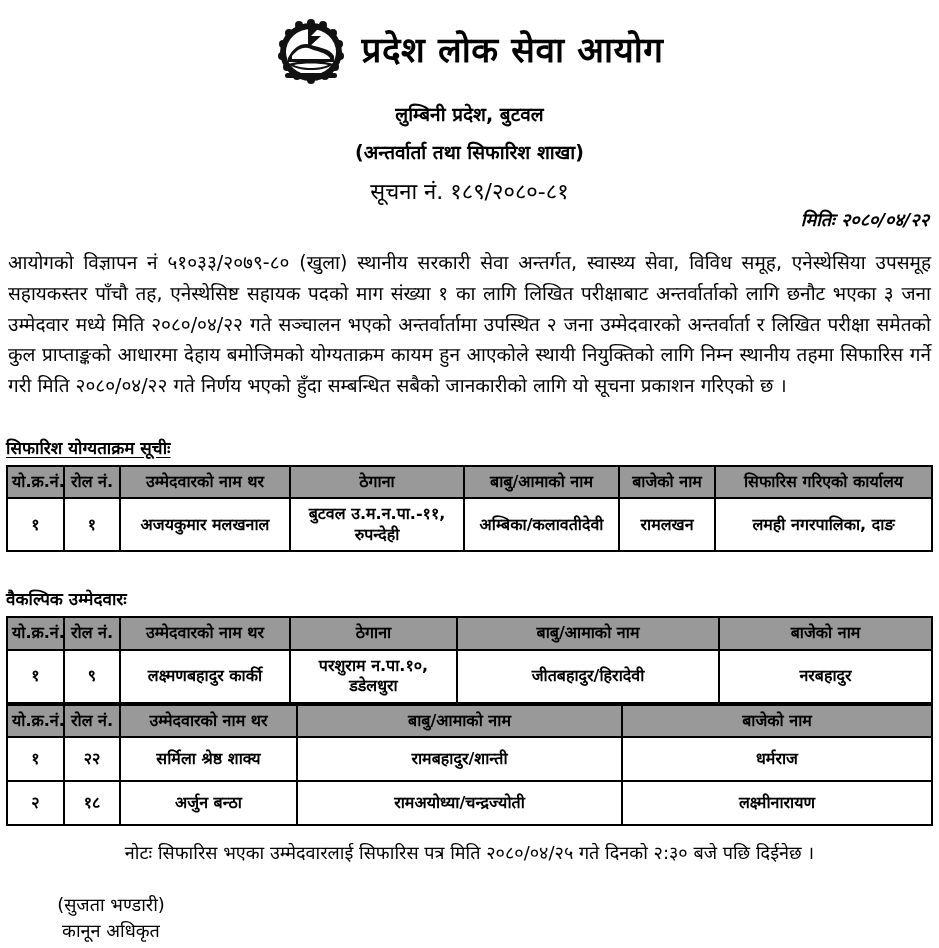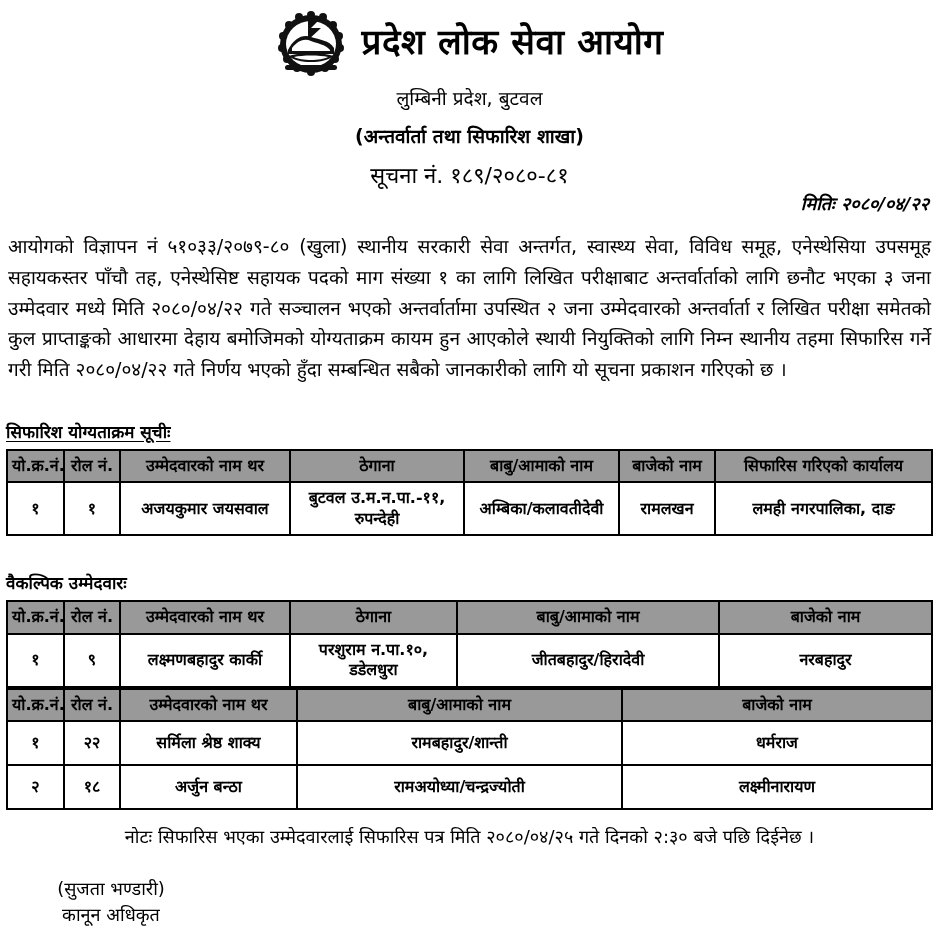--- a/index.html
+++ b/index.html
@@ -12,21 +12,21 @@
     width: 939px;
     height: 948px;
     font-family: "DejaVu Sans", "Liberation Sans", sans-serif;
     color: #000000;
     overflow: hidden;
   }
   .page {
     position: relative;
     width: 939px;
     height: 676px;
-    padding: 0 6px;
+    padding: 8px 6px;
   }
 
   
   .header-block {
     position: relative;
     text-align: center;
     padding-top: 6px;
   }
   .emblem-title-row {
     display: flex;
@@ -44,22 +44,22 @@
 
   .org-title {
     font-size: 35px;
     font-weight: 700;
     letter-spacing: 0.5px;
     line-height: 1.15;
     white-space: nowrap;
   }
   .org-sub {
     font-size: 19px;
-    font-weight: 400;
-    margin-top: 8px;
+    font-weight: 700;
+    margin-top: 16px;
     line-height: 1.3;
   }
   .org-branch {
     font-size: 19px;
     font-weight: 700;
     margin-top: 13px;
     line-height: 1.3;
   }
   .notice-no {
     font-size: 22px;
@@ -229,21 +229,21 @@
         <th>ठेगाना</th>
         <th>बाबु/आमाको नाम</th>
         <th>बाजेको नाम</th>
         <th>सिफारिस गरिएको कार्यालय</th>
       </tr>
     </thead>
     <tbody>
       <tr>
         <td>१</td>
         <td>१</td>
-        <td>अजयकुमार जयसवाल</td>
+        <td>अजयकुमार मलखनाल</td>
         <td>बुटवल उ.म.न.पा.-११, रुपन्देही</td>
         <td class="align-left">अम्बिका/कलावतीदेवी</td>
         <td class="align-left">रामलखन</td>
         <td>लमही नगरपालिका, दाङ</td>
       </tr>
     </tbody>
   </table>
 
   <div class="heading-wrap">
     <div class="section-heading">वैकल्पिक उम्मेदवारः</div>

